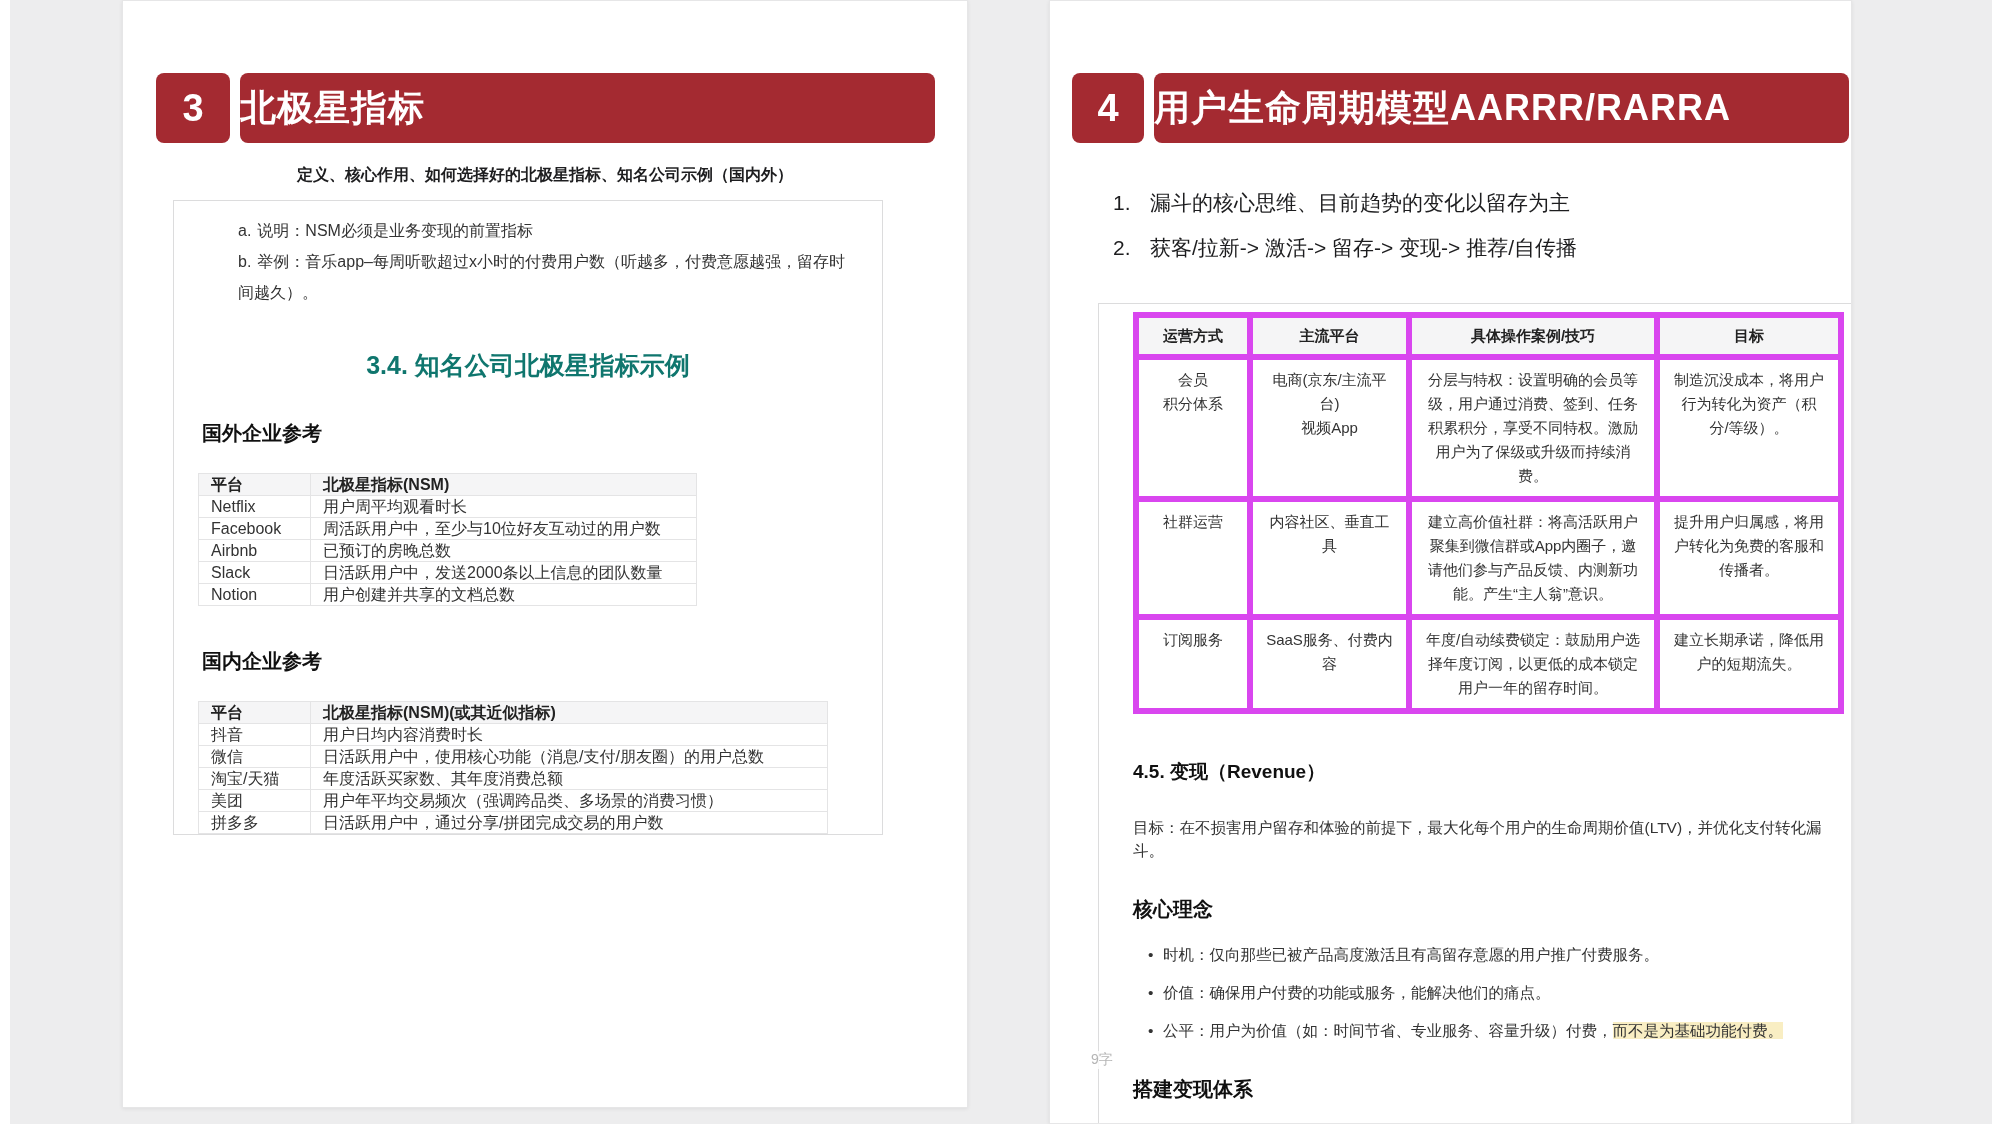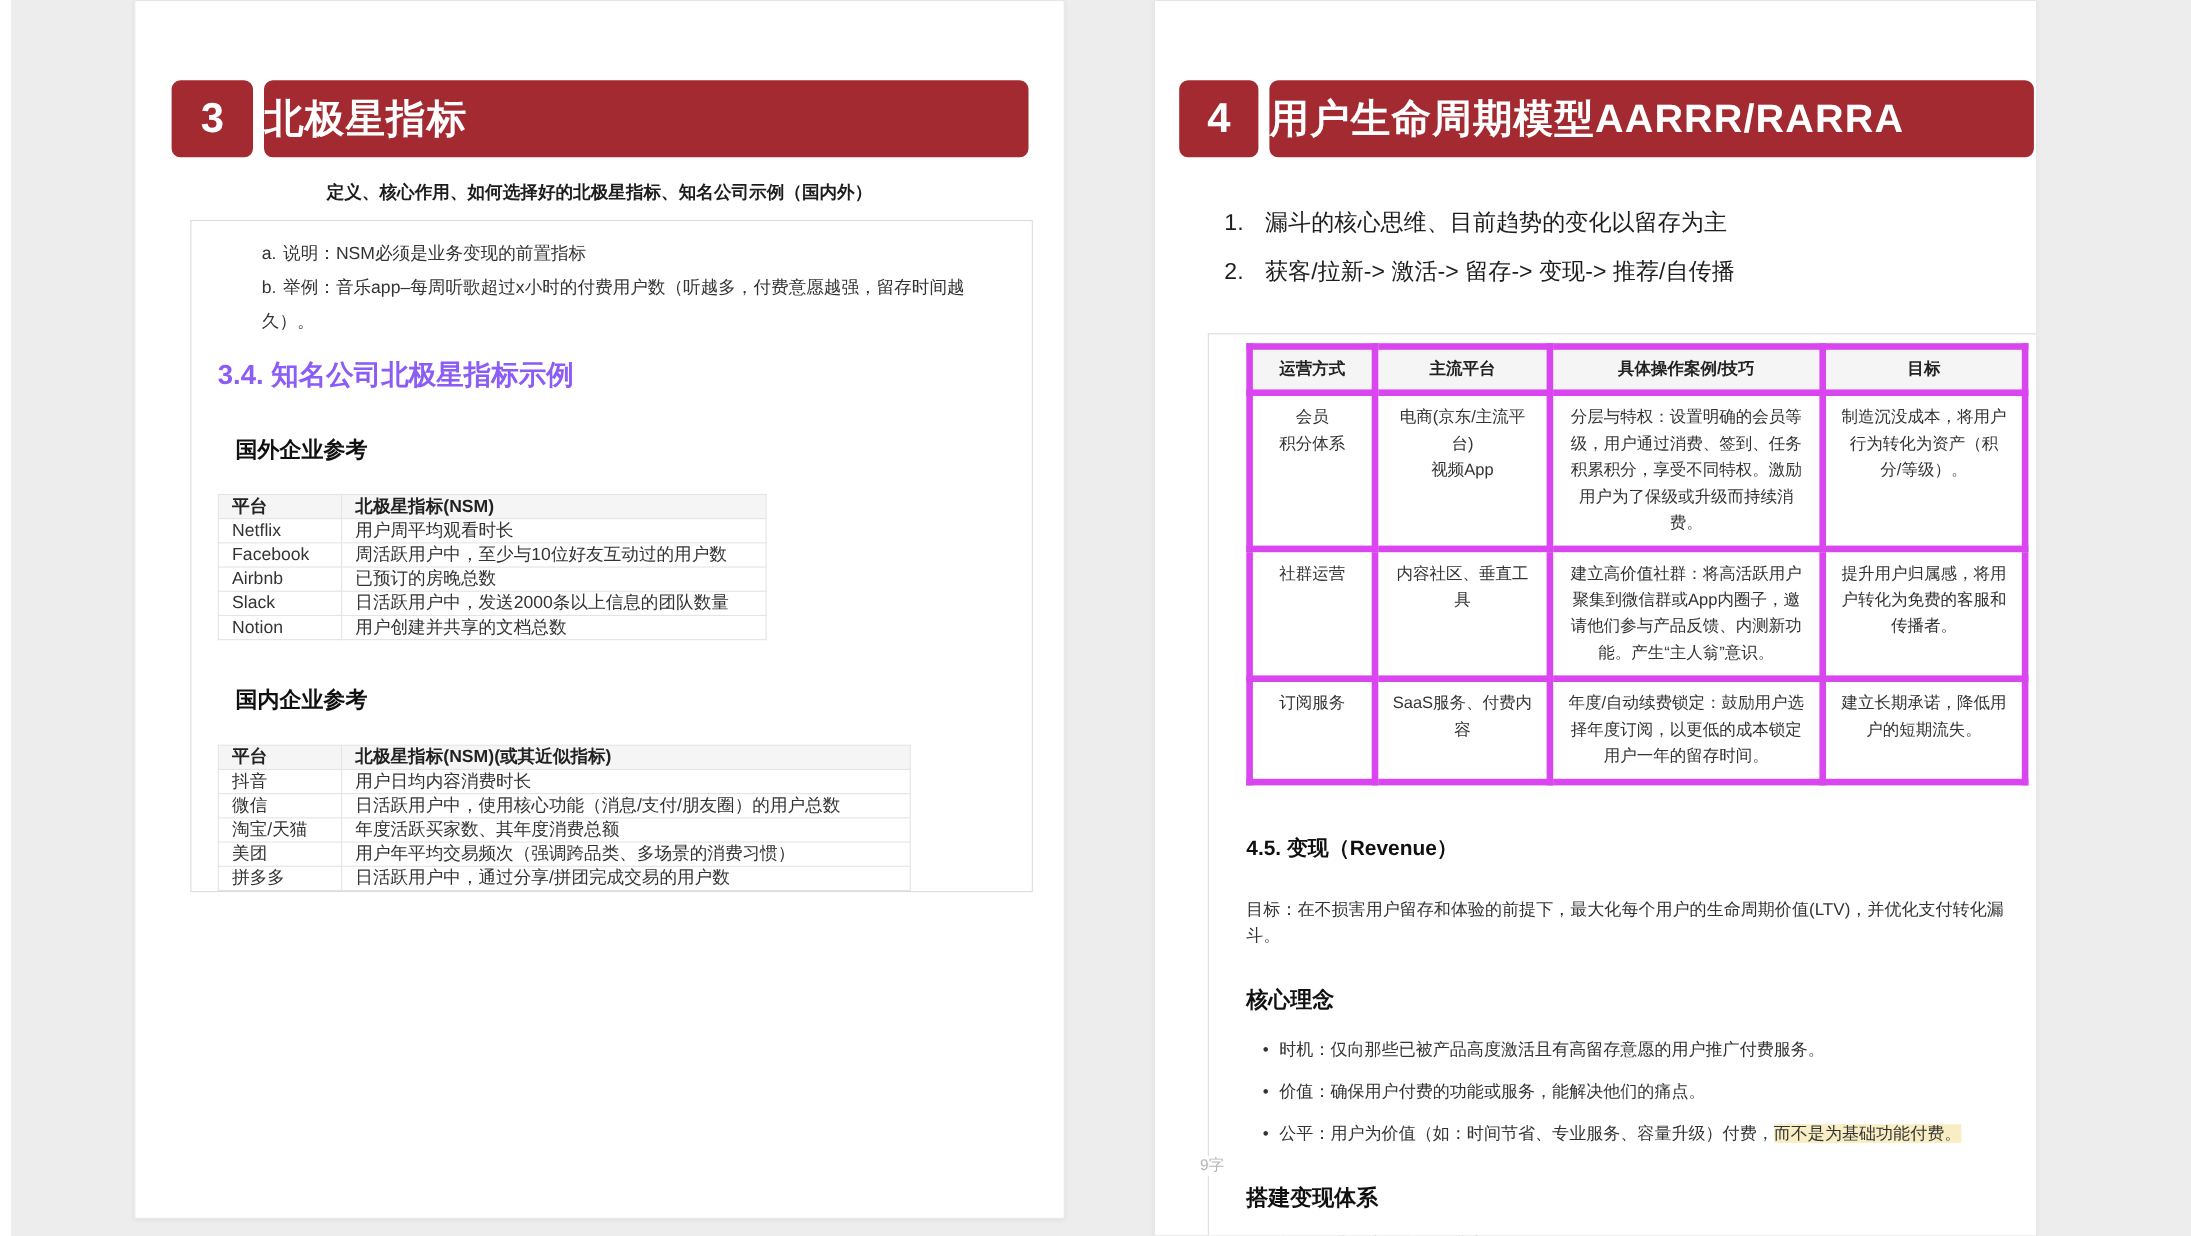--- a/index.html
+++ b/index.html
@@ -39,25 +39,25 @@
   :root{--red:#a42a31;}
 
   
   .subtitle{
     margin-top:22px;text-align:center;
     font-size:16px;font-weight:600;color:#1d1d1f;
   }
   .content-box{
     background:#fff;border:1px solid #dcdcdd;box-sizing:border-box;
   }
-  .left-box{margin:14px 30px 0 50px;width:766px;padding:14px 24px 0 24px;}
+  .left-box{margin:14px 30px 0 50px;width:710px;padding:14px 24px 0 24px;}
   .ann{margin-left:40px;font-size:16px;line-height:31px;color:#333;}
   .ann .mk{margin-right:6px;}
-  .h-main{font-size:25px;font-weight:bold;color:#8b5cf6;margin:16px 0 0 0;line-height:34px;}
-  .h-sub{font-size:20px;font-weight:bold;color:#101010;margin:38px 0 0 16px;line-height:27px;}
+  .h-main{font-size:25px;font-weight:bold;color:#0f766e;margin:40px 0 0 0;line-height:34px;text-align:center;}
+  .h-sub{font-size:20px;font-weight:bold;color:#101010;margin:38px 0 0 4px;line-height:27px;}
   table.tbl{border-collapse:collapse;table-layout:fixed;margin-top:26px;}
   table.tbl th,table.tbl td{
     border:1px solid #e4e4e5;text-align:left;vertical-align:middle;
     font-size:16px;line-height:21px;padding:0 12px;color:#333;
     overflow:hidden;
   }
   table.tbl th{background:#f5f5f6;font-weight:600;color:#222;}
   .t1{width:498px;}
   .t2{width:629px;margin-top:30px;}
   .h-sub.dom{margin-top:42px;}

